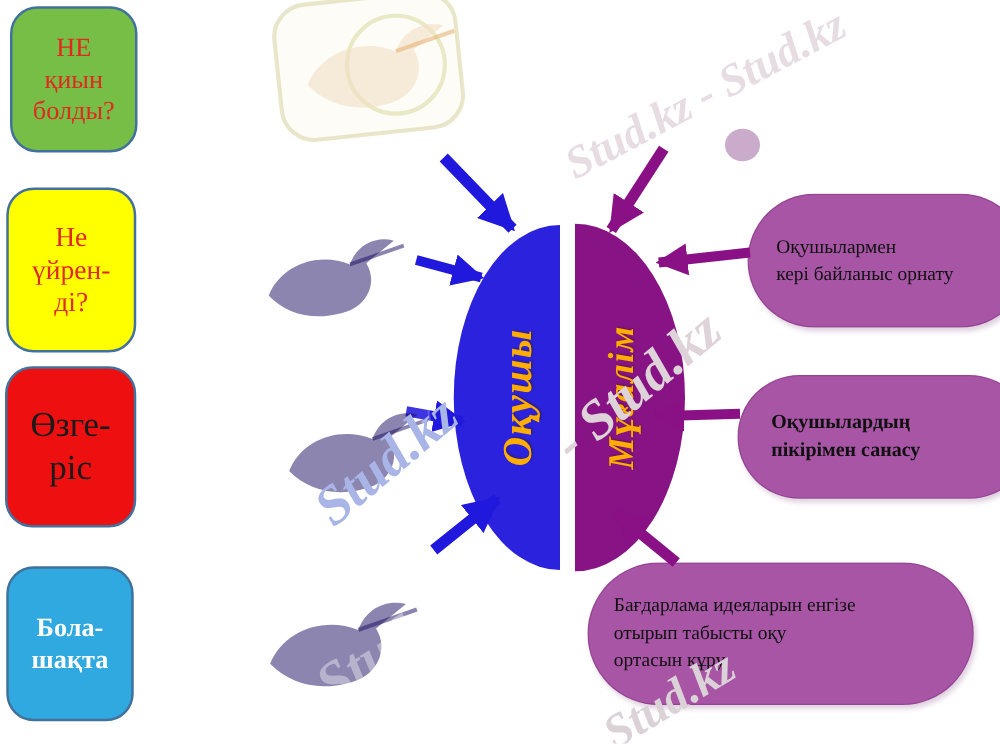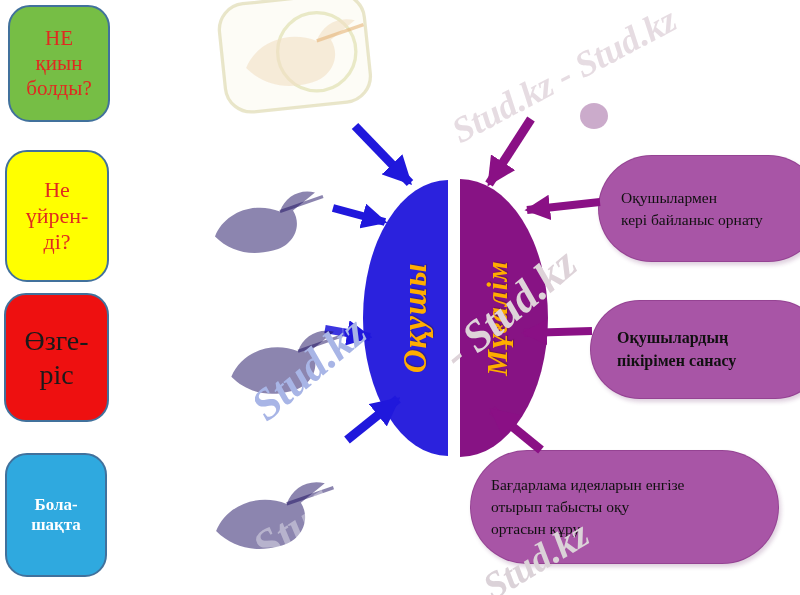--- a/index.html
+++ b/index.html
@@ -9,21 +9,21 @@
   }
   
   .qbox{
     position:absolute;border:2px solid #41719C;border-radius:22px;
     display:flex;align-items:center;justify-content:center;text-align:center;
     white-space:pre-line;line-height:1.18;z-index:1;
   }
   .q1{left:8px;top:5px;width:98px;height:113px;background:#76BE45;color:#E02A20;font-size:21px;}
   .q2{left:5px;top:150px;width:100px;height:128px;background:#FFFF00;color:#E02A20;font-size:22px;}
   .q3{left:4px;top:293px;width:101px;height:125px;background:#EE1010;color:#1A1A1A;font-size:28px;}
-  .q4{left:5px;top:453px;width:98px;height:120px;background:#2FA9DF;color:#FFFFFF;font-size:17px;font-weight:bold;}
+  .q4{left:5px;top:453px;width:98px;height:120px;background:#2FA9DF;color:#FFFFFF;font-size:21px;font-weight:bold;}
   
   .capsule{
     position:absolute;border-radius:999px;display:flex;align-items:center;
     white-space:pre-line;line-height:1.4;font-size:15.5px;z-index:1;
   }
   .blue{
     background:linear-gradient(160deg,#4a42ea 0%,#2a20dc 45%,#2318d2 100%);
     color:#101010;box-shadow:2px 3px 4px rgba(10,10,80,.25);
   }
   .purple{

